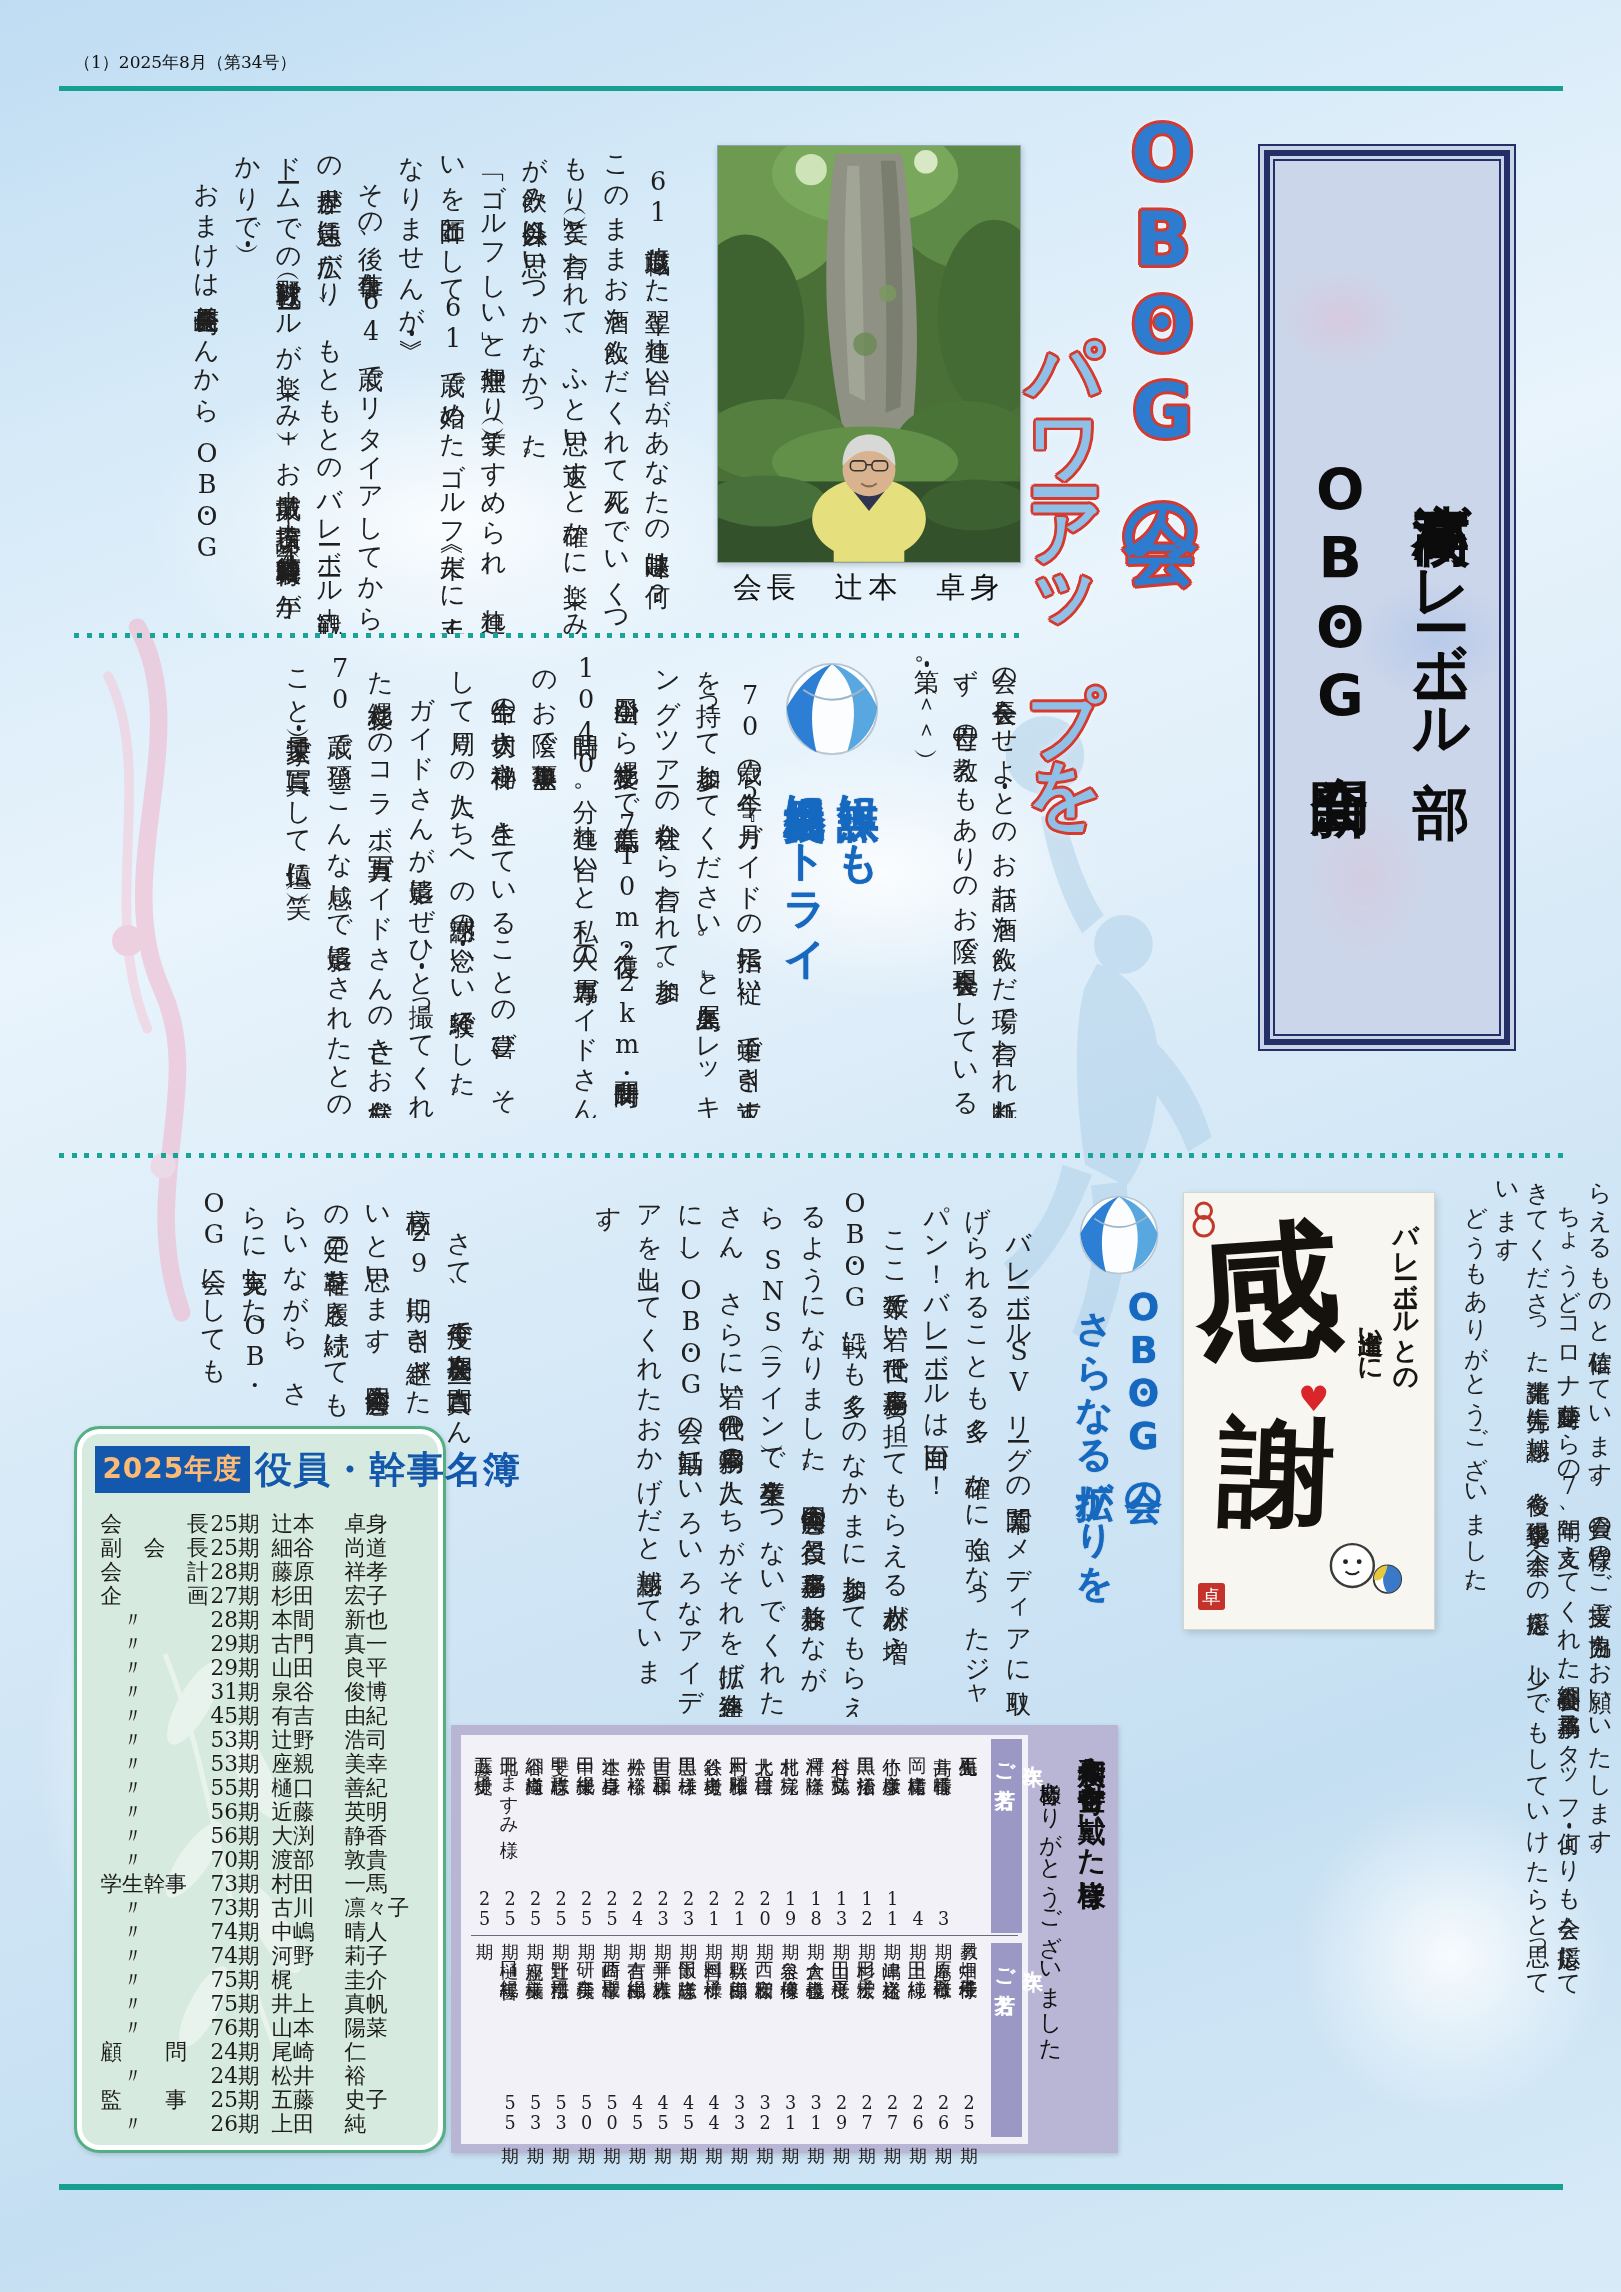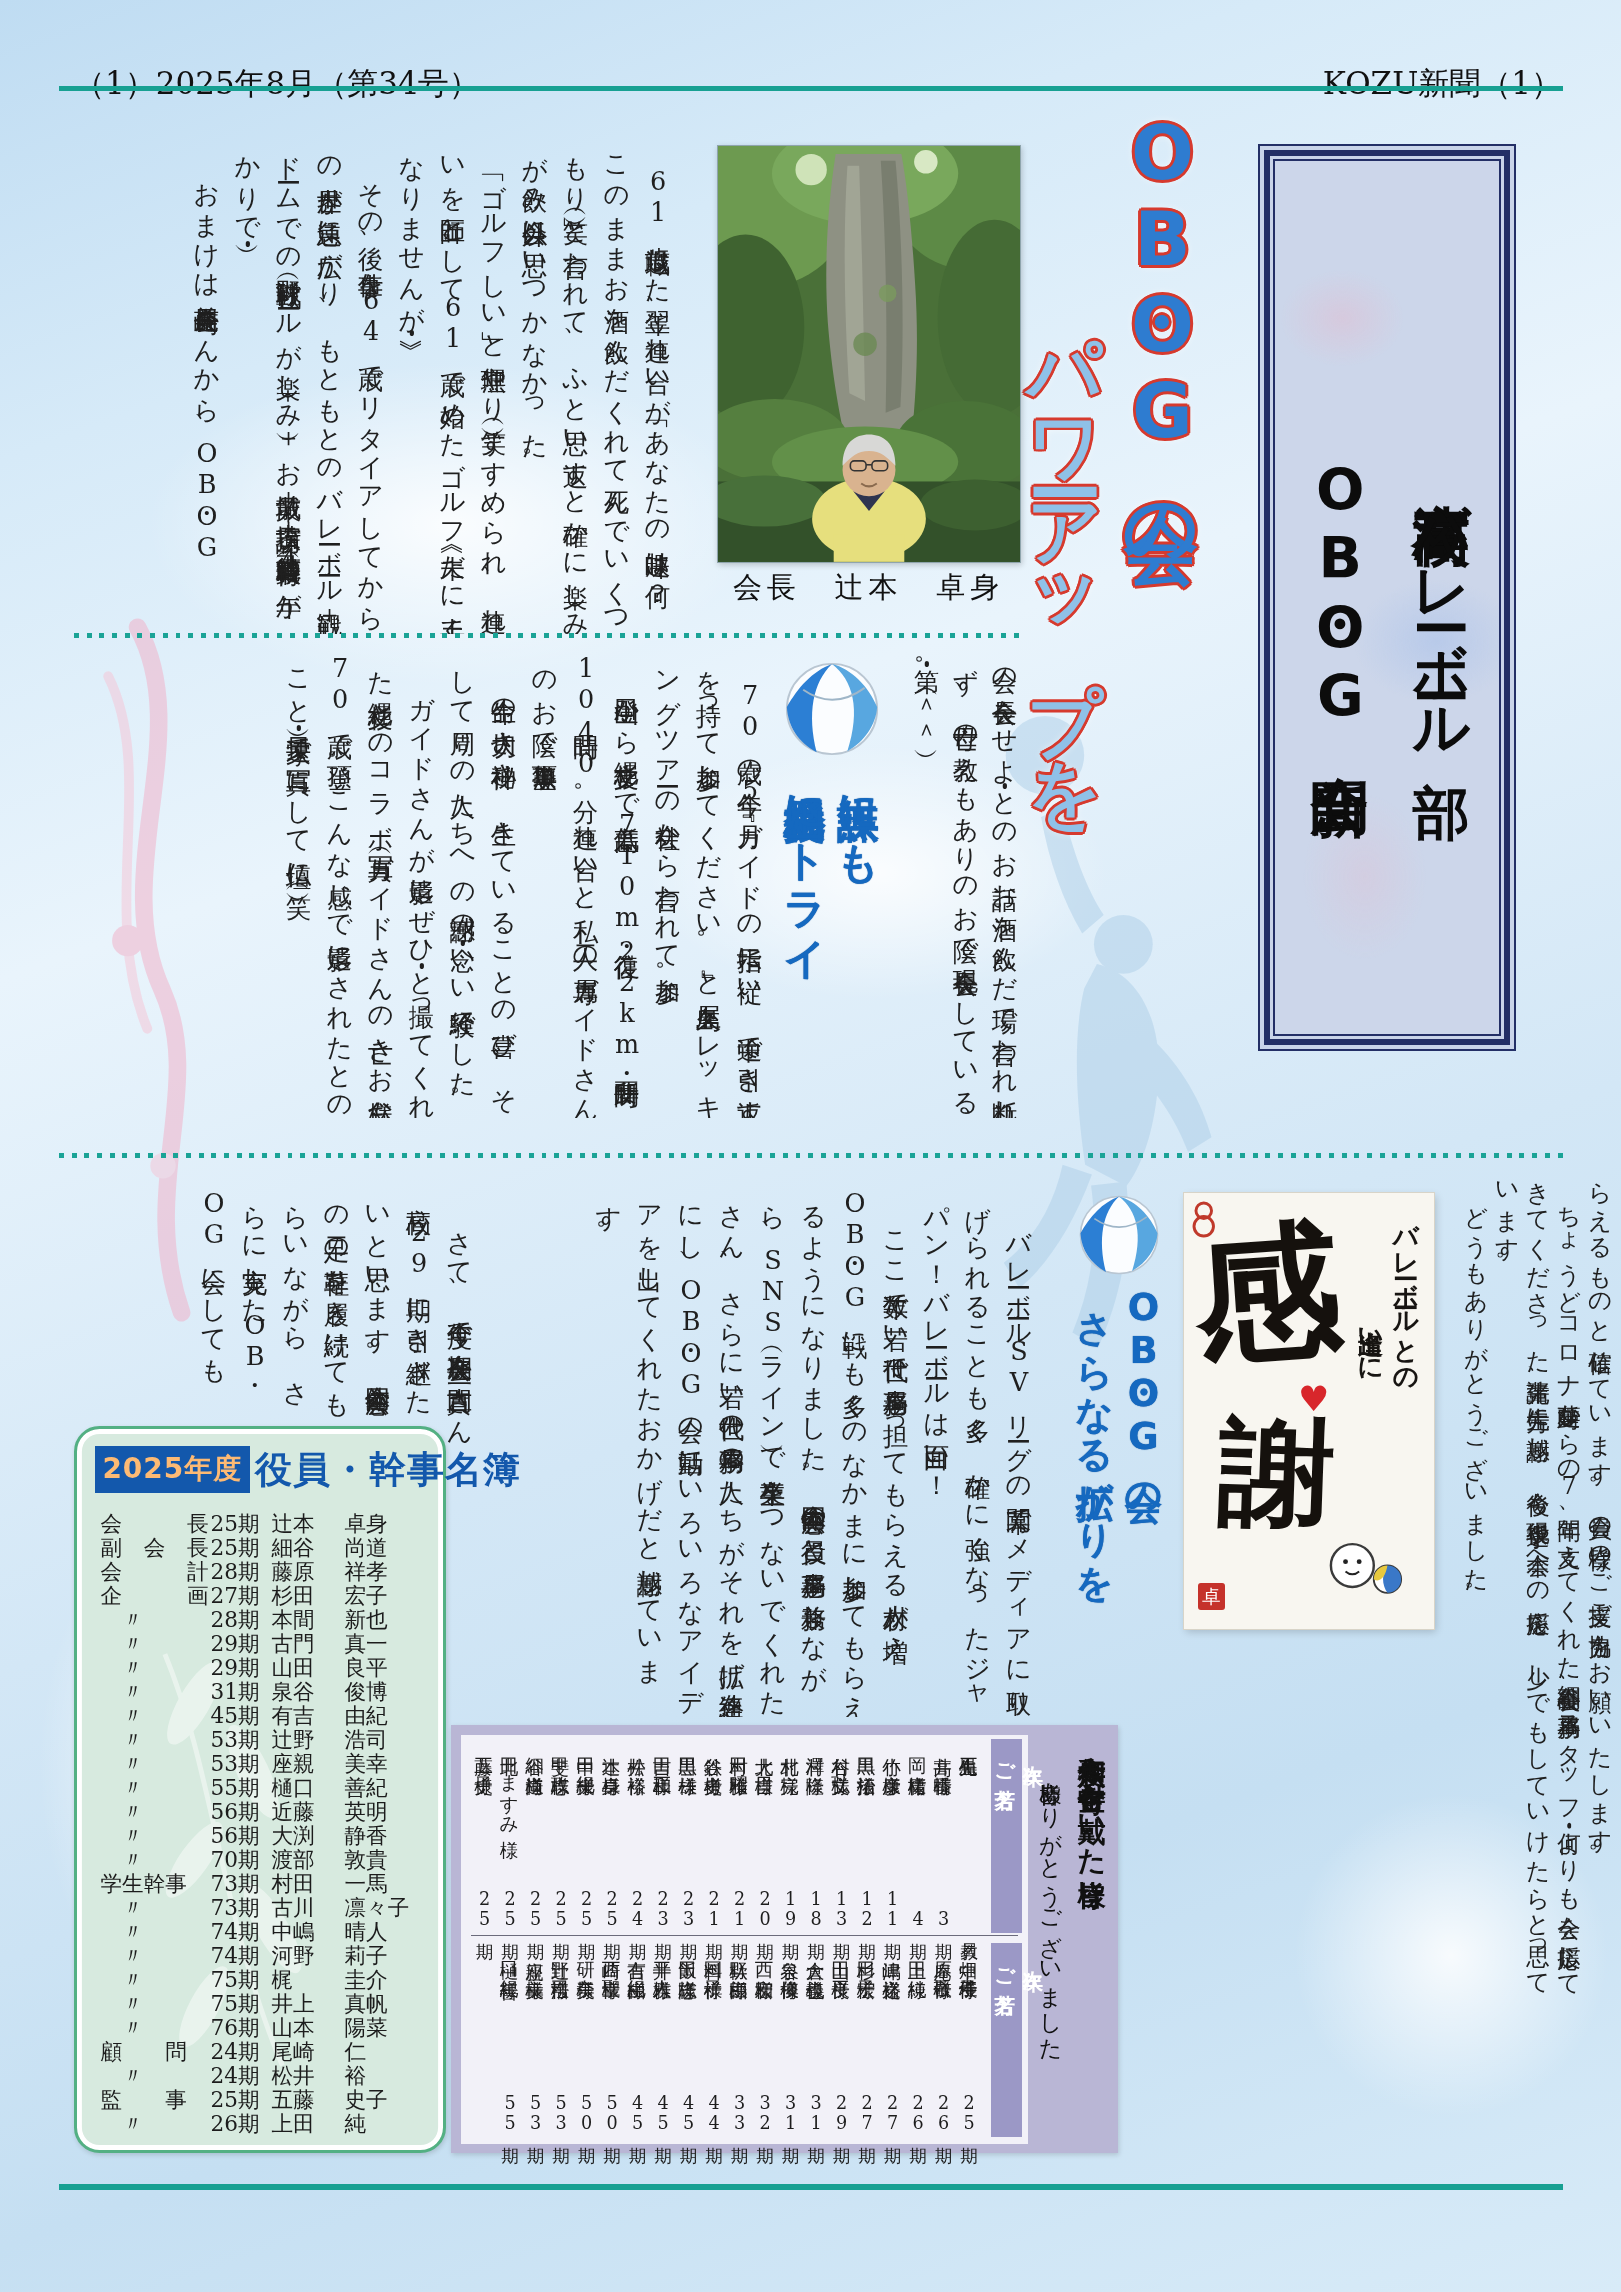--- a/index.html
+++ b/index.html
@@ -8,21 +8,21 @@
     background:linear-gradient(160deg,#bfdcf2 0%,#d6eaf8 16%,#e9f4fc 34%,#d3e7f6 58%,#c5dff2 78%,#d8ebf8 100%);}
   .cloud{position:absolute;border-radius:50%;pointer-events:none;
     background:radial-gradient(closest-side,rgba(255,255,255,.85),rgba(255,255,255,0));}
   .rule{position:absolute;height:4.9px;background:#17a092;}
   .dotted{position:absolute;height:4.9px;
     background:repeating-linear-gradient(90deg,#1aa396 0 4.9px,transparent 4.9px 12.7px);}
   .v{writing-mode:vertical-rl;text-orientation:upright;}
   .pre{white-space:pre-line;}
   .body-txt{position:absolute;font-size:25.5px;color:#1f1f1f;overflow:hidden;letter-spacing:1px;}
   
-  .hdr{position:absolute;top:63px;font-size:31px;color:#111;}
+  .hdr{position:absolute;top:51px;font-size:17px;color:#111;}
   
   #masthead{position:absolute;left:1258px;top:144px;width:258px;height:907px;box-sizing:border-box;
     border:2.9px solid #232f66;background:#c9d4e9;padding:3.9px;}
   #masthead .mid{height:100%;box-sizing:border-box;border:6.9px solid #232f66;padding:2.9px;}
   #masthead .inner{height:100%;box-sizing:border-box;border:2px solid #232f66;position:relative;
     background:
       radial-gradient(ellipse 88px 69px at 30% 18%,rgba(233,178,198,.35),rgba(0,0,0,0) 70%),
       radial-gradient(ellipse 118px 88px at 72% 55%,rgba(171,194,233,.6),rgba(0,0,0,0) 70%),
       radial-gradient(ellipse 88px 118px at 40% 82%,rgba(226,186,205,.3),rgba(0,0,0,0) 70%),
       #ccd6ea;}
@@ -113,21 +113,20 @@
   </svg>
 
   <svg class="wm" style="left:69px;top:617px;opacity:.5;" width="235" height="706" viewBox="0 0 240 720">
     <path d="M70 10 C130 120 40 260 95 380 C140 480 70 580 115 710" fill="none" stroke="#f2aec6" stroke-width="18" stroke-linecap="round"></path>
     <path d="M40 60 C90 160 30 300 80 420" fill="none" stroke="#f6c4d5" stroke-width="10" stroke-linecap="round"></path>
     <circle cx="60" cy="330" r="16" fill="#f2aec6"></circle>
     <circle cx="96" cy="560" r="13" fill="#f6c4d5"></circle>
   </svg>
 
   <div class="hdr" style="left:74px;">（1）2025年8月（第34号）</div>
-  <div class="hdr" style="left:1078px;width:484px;text-align:right;">KOZU新聞（1）</div>
   <div class="rule" style="left:59px;top:86px;width:1504px;"></div>
 
   <div id="masthead">
     <div class="mid">
         <div class="inner">
       <div class="mh-text v pre">高津高校バレーボール部
 OB・OG会新聞</div>
     </div>
       </div>
   </div>

